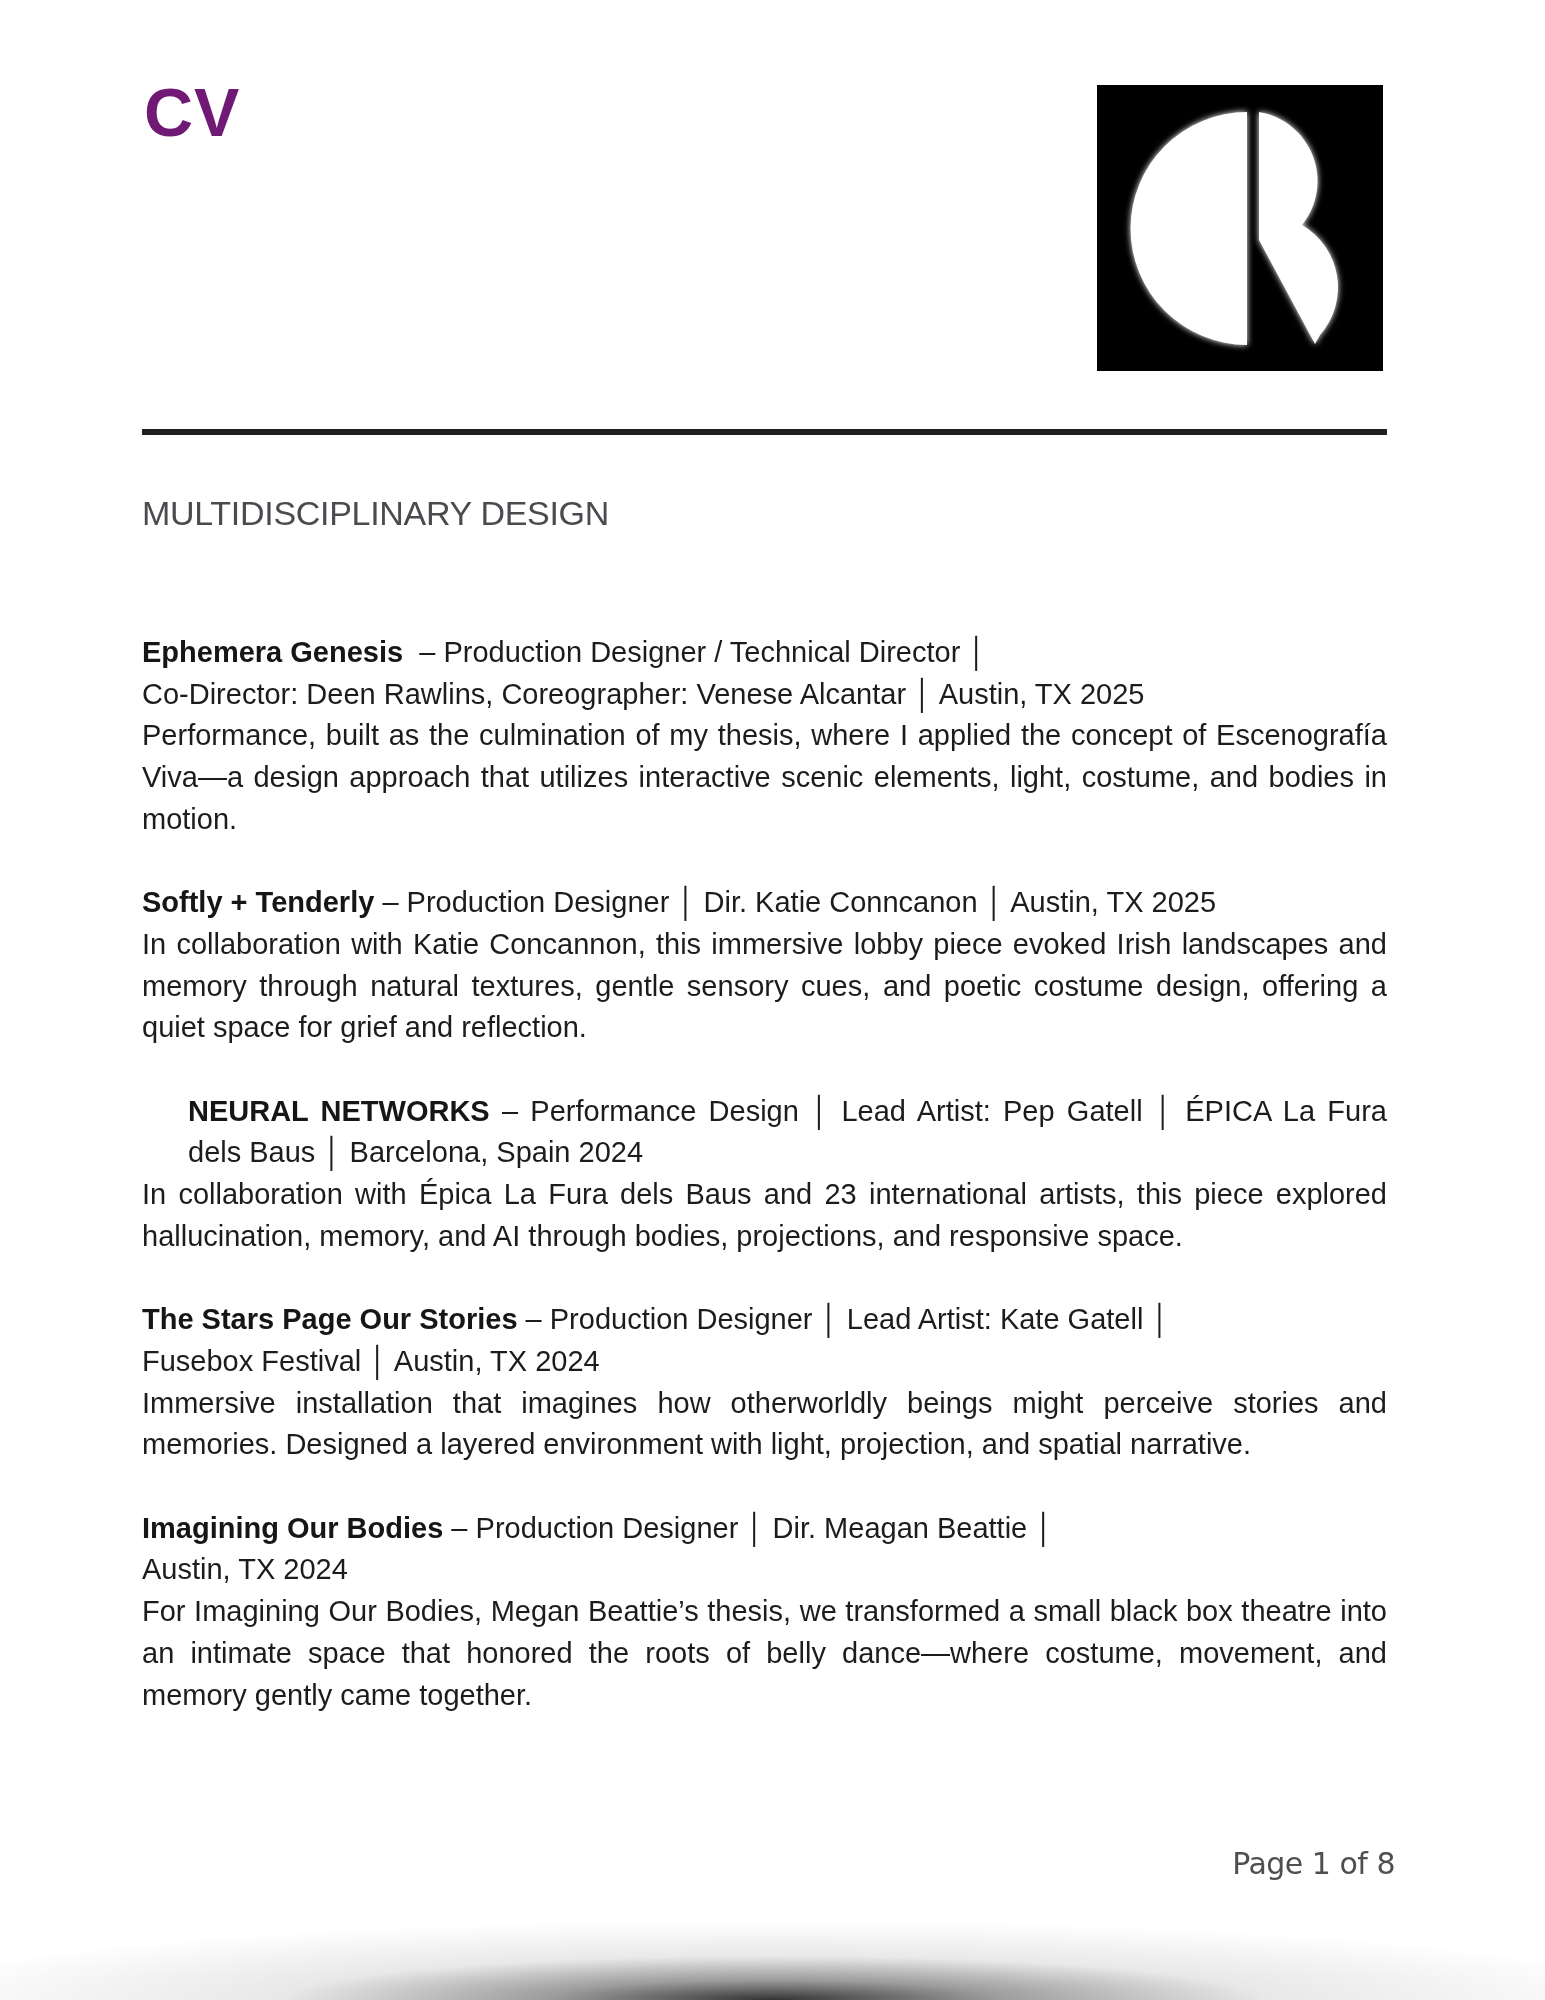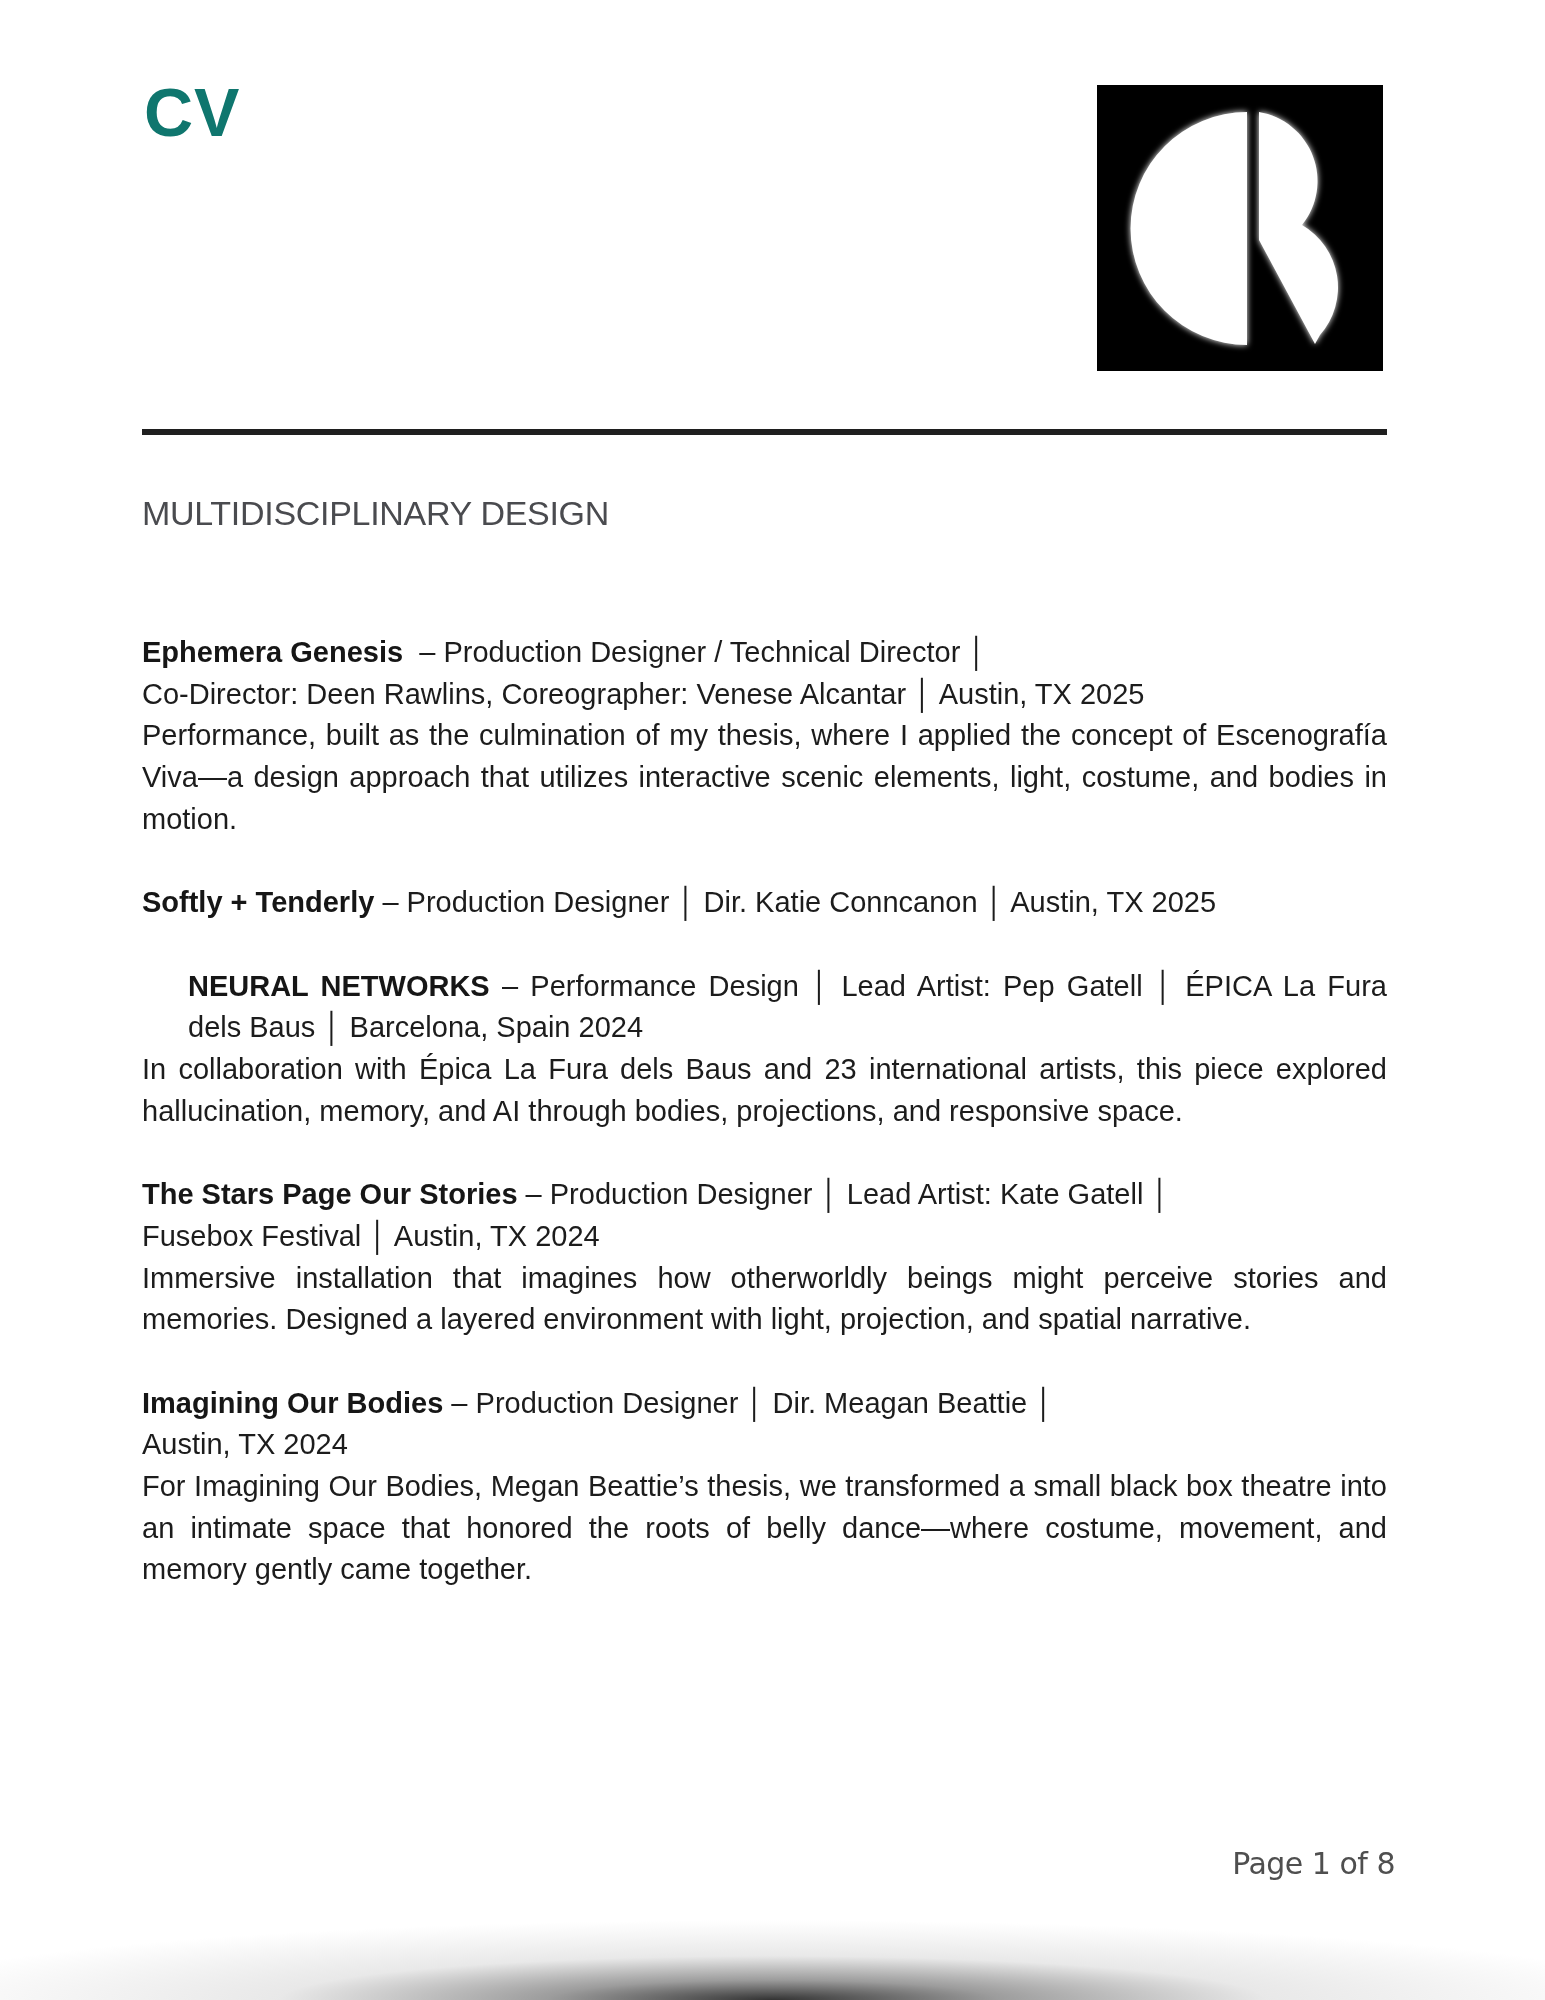--- a/index.html
+++ b/index.html
@@ -20,21 +20,21 @@
       left: 0; top: 0;
       width: 1545px;
       height: 2000px;
     }
     .cv-title {
       position: absolute;
       left: 144px;
       top: 78px;
       font-size: 68px;
       font-weight: bold;
-      color: #0f766e;
+      color: #701a75;
       letter-spacing: 1px;
       line-height: 1;
       margin: 0;
     }
     .contact {
       position: absolute;
       left: 145px;
       top: 206px;
       width: 740px;
       font-size: 30px;
@@ -148,20 +148,21 @@
   <div class="entries">
 
     <div class="entry">
       <span class="head"><span class="title">Ephemera Genesis</span><span style="white-space:pre">  – Production Designer / Technical Director │</span></span>
       <span class="head">Co-Director: Deen Rawlins, Coreographer: Venese Alcantar │ Austin, TX 2025</span>
       <span class="desc">Performance, built as the culmination of my thesis, where I applied the concept of Escenografía Viva—a design approach that utilizes interactive scenic elements, light, costume, and bodies in motion.</span>
     </div>
 
     <div class="entry">
       <span class="head"><span class="title">Softly + Tenderly</span><span> – Production Designer │ Dir. Katie Conncanon │ Austin, TX 2025</span></span>
+      <span class="desc">In collaboration with Katie Concannon, this immersive lobby piece evoked Irish landscapes and memory through natural textures, gentle sensory cues, and poetic costume design, offering a quiet space for grief and reflection.</span>
     </div>
 
     <div class="entry">
       <span class="head" style="text-align: justify; margin-left: 46px;"><span class="title">NEURAL NETWORKS</span><span> – Performance Design │ Lead Artist: Pep Gatell │ ÉPICA La Fura dels Baus │ Barcelona, Spain 2024</span></span>
       <span class="desc">In collaboration with Épica La Fura dels Baus and 23 international artists, this piece explored hallucination, memory, and AI through bodies, projections, and responsive space.</span>
     </div>
 
     <div class="entry">
       <span class="head"><span class="title">The Stars Page Our Stories</span><span> – Production Designer │ Lead Artist: Kate Gatell │</span></span>
       <span class="head">Fusebox Festival │ Austin, TX 2024</span>

